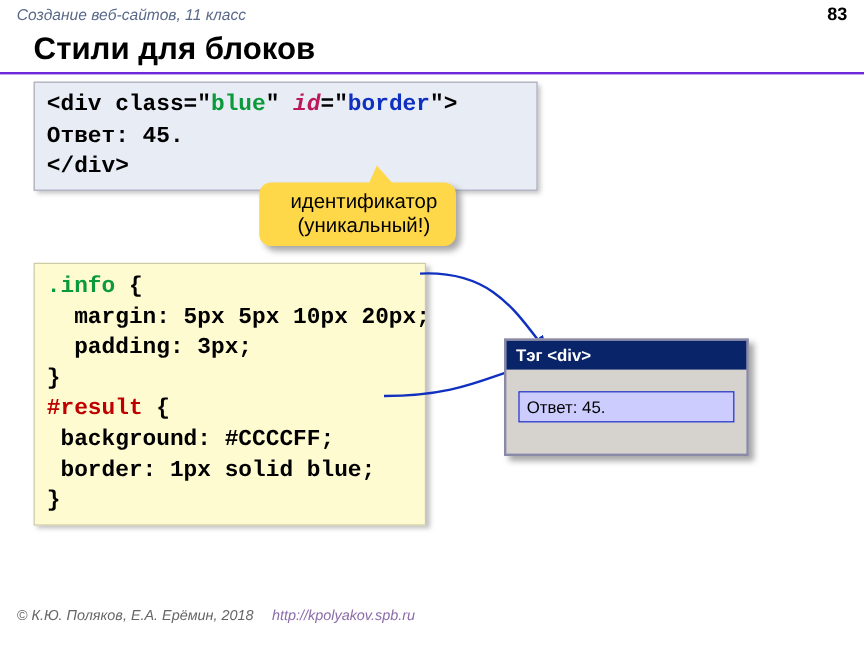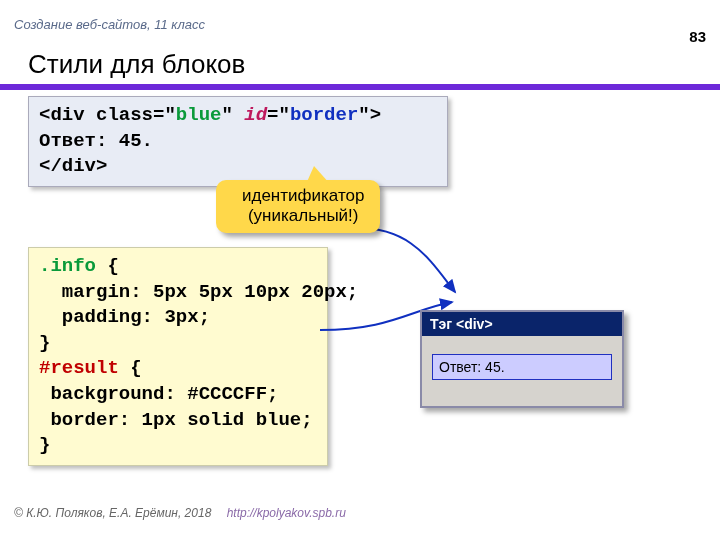--- a/index.html
+++ b/index.html
@@ -13,27 +13,27 @@
   }
   .header {
     display: flex;
     justify-content: space-between;
     align-items: center;
     padding: 4px 14px 2px 14px;
     font-size: 13px;
     color: #5a6a8a;
     font-style: italic;
   }
-  .page-num { font-weight: bold; font-style: normal; color: #000; font-size: 15px; margin-top: 24px; }
+  .page-num { font-weight: bold; font-style: normal; color: #000; font-size: 15px; }
   .title {
     padding: 2px 20px 4px 28px;
     font-size: 26px;
-    font-weight: normal;
+    font-weight: bold;
     color: #000;
-    border-bottom: 6px solid #6d28d9;
+    border-bottom: 2px solid #6d28d9;
   }
   .content { padding: 6px 28px 0 28px; position: relative; }
   .code-box {
     background: #e8ecf5;
     border: 1px solid #aab;
     box-shadow: 3px 3px 4px rgba(0,0,0,0.25);
     font-family: "Courier New", monospace;
     font-size: 19px;
     font-weight: bold;
     padding: 6px 10px;
@@ -62,21 +62,21 @@
     position: absolute;
     top: -14px;
     left: 90px;
     width: 0; height: 0;
     border-left: 8px solid transparent;
     border-right: 16px solid transparent;
     border-bottom: 18px solid #ffd84a;
   }
   .box2 {
     margin-top: 60px;
-    width: 300px;
+    width: 327px;
     background: #fffbd0;
     border: 1px solid #cca;
     box-shadow: 3px 3px 4px rgba(0,0,0,0.25);
     font-family: "Courier New", monospace;
     font-size: 19px;
     font-weight: bold;
     padding: 6px 10px;
     line-height: 1.35;
     white-space: pre;
     color: #000;

